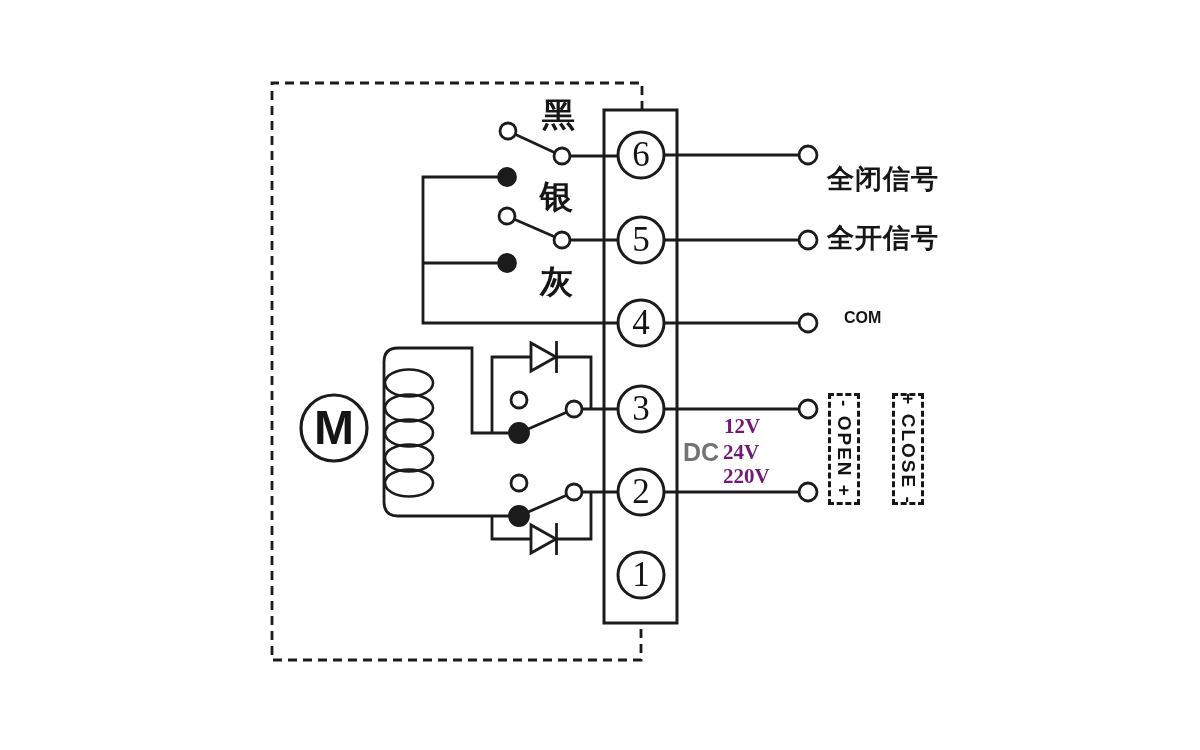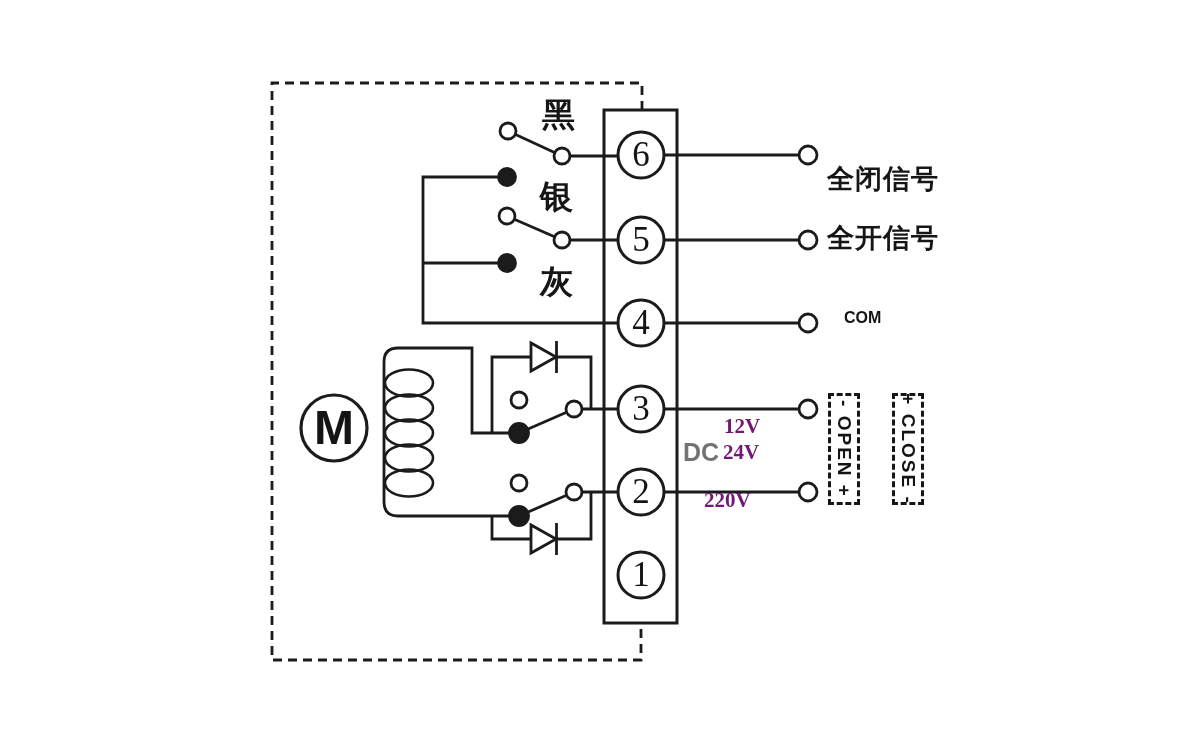--- a/index.html
+++ b/index.html
@@ -189,21 +189,21 @@
   <div class="lbl cjk" style="left:540px;top:181px;">银</div>
   <div class="lbl cjk" style="left:540px;top:266px;">灰</div>
 
   <div class="lbl signal" style="left:827px;top:141px;margin-top:25px;">全闭信号</div>
   <div class="lbl signal" style="left:827px;top:225px;">全开信号</div>
   <div class="lbl sans-bold" style="left:828px;top:310px;font-size:16px;color:#141414;margin-left:16px;">COM</div>
 
   <div class="lbl sans-bold" style="left:683px;top:440px;font-size:25px;color:#737373;">DC</div>
   <div class="lbl volt" style="left:724px;top:416px;">12V</div>
   <div class="lbl volt" style="left:723px;top:442px;">24V</div>
-  <div class="lbl volt" style="left:704px;top:466px;margin-top:24px;">220V</div>
+  <div class="lbl volt" style="left:723px;top:466px;">220V</div>
 
   <div class="pol-box" style="left:828px;top:393px;"></div>
   <div class="pol-text" style="left:788px;top:432px;">- OPEN +</div>
 
   <div class="pol-box" style="left:892px;top:393px;"></div>
   <div class="pol-text" style="left:852px;top:432px;">+ CLOSE -</div>
 
 </div>
 
 </body></html>

